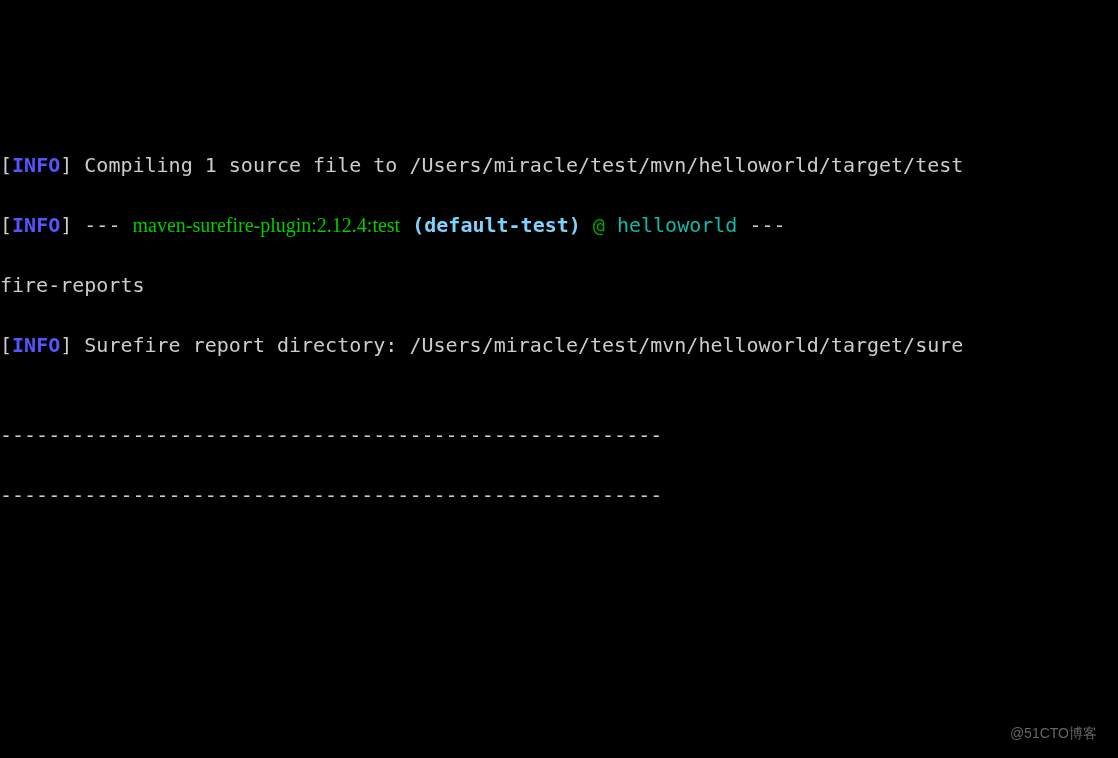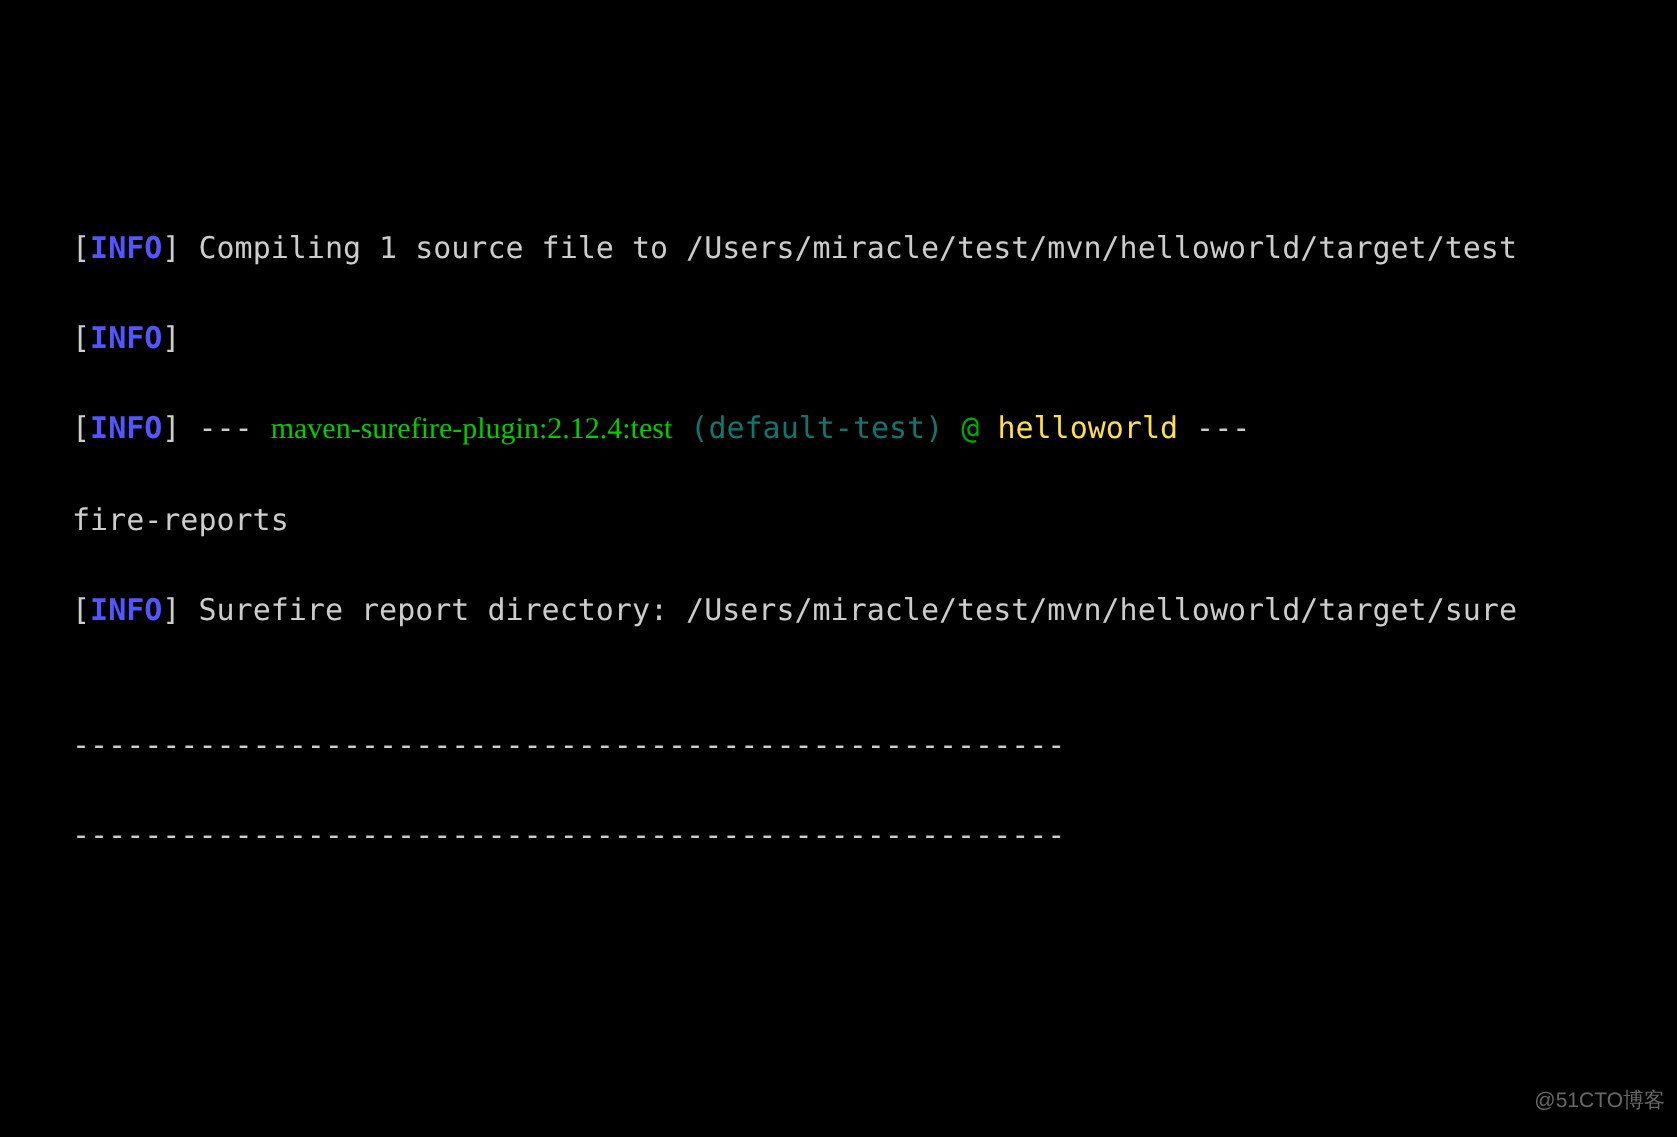--- a/index.html
+++ b/index.html
@@ -18,60 +18,58 @@
       overflow: hidden;
       white-space: pre-wrap;
       word-break: break-all;
       position: relative;
     }
     .terminal {
       padding: 0;
     }
     .line {
       display: block;
-      margin-left: 48px;
     }
     .bracket {
       color: #cccccc;
     }
     .info {
       color: #5555ff;
       font-weight: bold;
     }
     .plugin-green {
       color: #00cc00;
       font-family: Liberation Serif, serif;
     }
     .default-test {
-      color: #0f766e;
-      font-weight: normal;
+      color: #7dd3fc;
+      font-weight: bold;
     }
     .at-sign {
       color: #00aa00;
     }
     .project-cyan {
-      color: #fde047;
+      color: #14b8a6;
     }
     .watermark {
       position: absolute;
       bottom: 14px;
-      right: 8px;
+      right: 21px;
       color: #666666;
       font-size: 14px;
       font-family: sans-serif;
     }
   </style>
 </head>
 <body>
 
 
 
 <div class="terminal">
 <span class="line"><span class="bracket">[</span><span class="info">INFO</span><span>] Compiling 1 source file to /Users/miracle/test/mvn/helloworld/target/test</span></span>
-<span class="line"><span class="bracket">[</span><span class="info">INFO</span><span>]</span></span>
 <span class="line"><span class="bracket">[</span><span class="info">INFO</span><span>] --- </span><span class="plugin-green">maven-surefire-plugin:2.12.4:test</span><span class="default-test"> (default-test)</span><span class="at-sign"> @ </span><span class="project-cyan">helloworld</span><span> ---</span></span>
 <span class="line"><span>fire-reports</span></span>
 <span class="line"><span class="bracket">[</span><span class="info">INFO</span><span>] Surefire report directory: /Users/miracle/test/mvn/helloworld/target/sure</span></span>
 <span class="line"></span>
 <span class="line">-------------------------------------------------------</span>
 <span class="line">-------------------------------------------------------</span>
 
 <span class="line"></span>
 
 <span class="line"></span>

